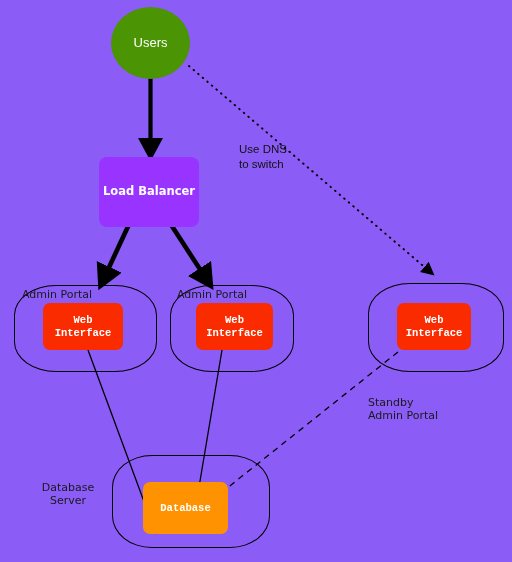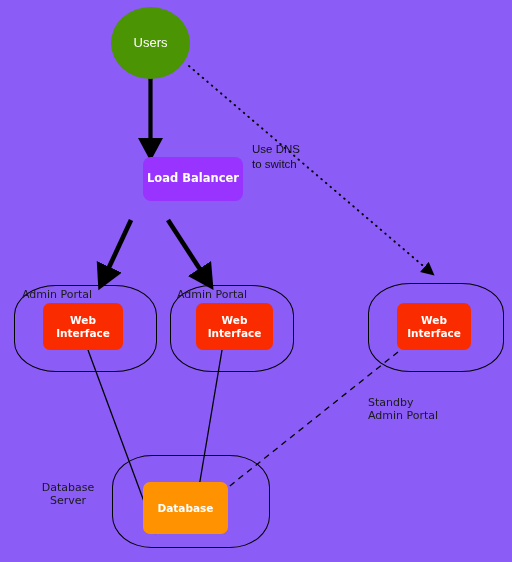--- a/index.html
+++ b/index.html
@@ -46,27 +46,26 @@
     color: #ffffff;
     font-family: "Liberation Sans", sans-serif;
     font-size: 13px;
     font-weight: 400;
   }
   
   .node-lb {
     left: 99px;
     top: 157px;
     width: 100px;
-    height: 44px;
+    height: 70px;
     border-radius: 8px;
     background: var(--purple, #9933ff);
     color: #ffffff;
     font-size: 11.5px;
     font-weight: bold;
-    margin-left: 44px;
   }
   
   .container-box {
     position: absolute;
     box-sizing: border-box;
     border: 1.6px solid #000000;
     border-radius: 42px / 30px;
     background: transparent;
   }
   .portal-1 { left: 14px;  top: 285px; width: 143px; height: 87px; }
@@ -98,37 +97,38 @@
     box-sizing: border-box;
     display: flex;
     align-items: center;
     justify-content: center;
     text-align: center;
     color: #ffffff;
     font-size: 10.5px;
     font-weight: bold;
     line-height: 1.22;
     border-radius: 7px;
+    font-family: Liberation Mono, monospace;
   }
   .web-1 { left: 43px;  top: 303px; width: 80px; height: 47px; background: var(--red, #fb2b00); }
   .web-2 { left: 196px; top: 303px; width: 77px; height: 47px; background: var(--red, #fb2b00); }
   .web-3 { left: 397px; top: 303px; width: 74px; height: 47px; background: var(--red, #fb2b00); }
   .db-1  { left: 143px; top: 482px; width: 85px; height: 52px; background: var(--orange, #ff9200); }
 
   
   .annotation {
     position: absolute;
     font-family: "Liberation Sans", sans-serif;
     font-size: 11.5px;
     color: #111111;
     line-height: 1.28;
     white-space: pre-line;
     text-align: left;
   }
-  .ann-dns { left: 252px; top: 142px; }
+  .ann-dns { left: 239px; top: 142px; }
 </style>
 </head>
 <body>
 
 <div id="canvas" style="--green: #4b9404; --purple: #9933ff; --red: #fb2b00; --orange: #ff9200;">
 
   <svg id="edge-layer" viewBox="0 0 512 562" width="512" height="562" xmlns="http://www.w3.org/2000/svg">
     <defs>
       <marker id="arrow-thick" markerWidth="7" markerHeight="7" refX="2.2" refY="3" orient="auto" markerUnits="strokeWidth">
         <path d="M0,0 L0,6 L5.6,3 z" fill="#000000"></path>

